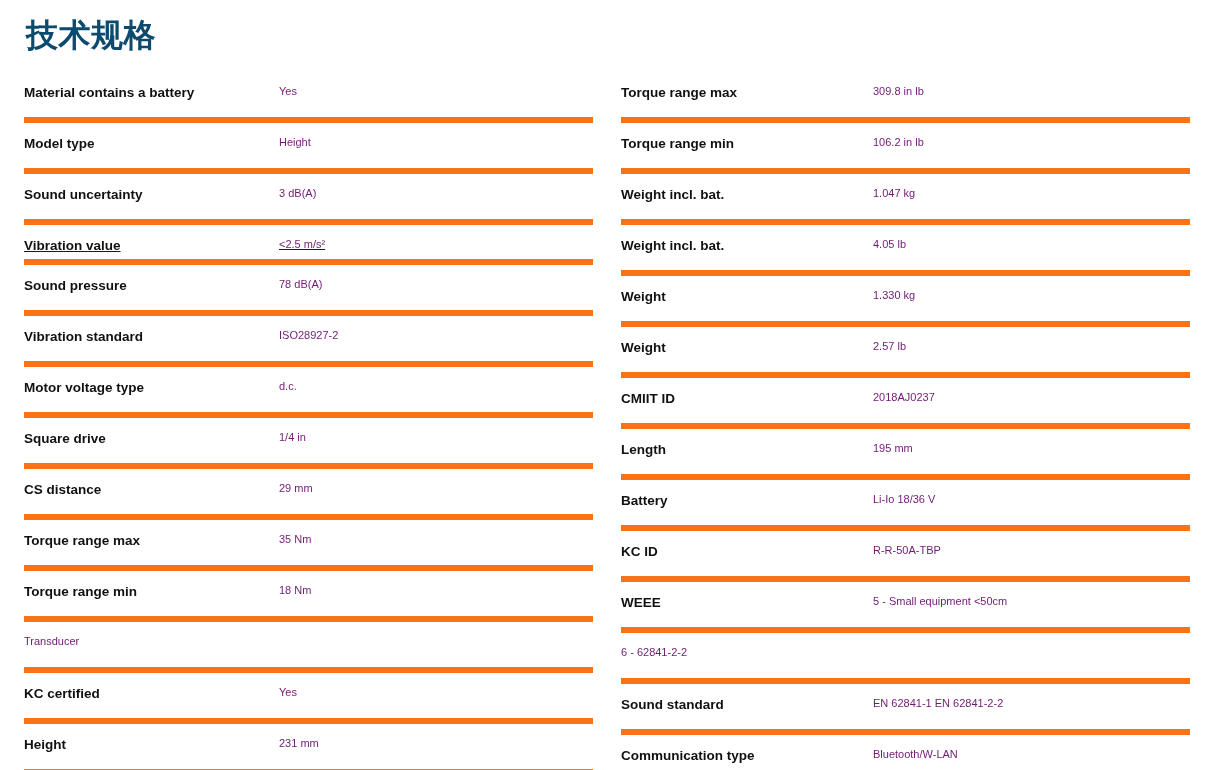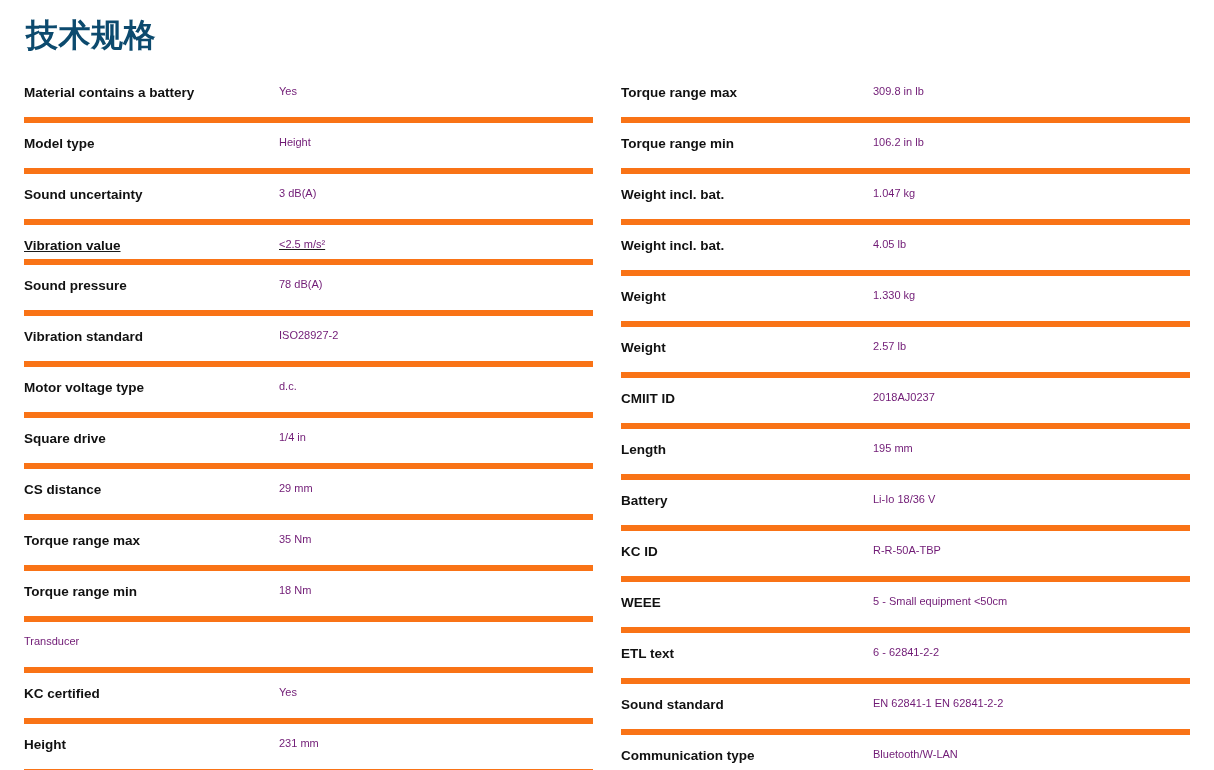--- a/index.html
+++ b/index.html
@@ -176,21 +176,20 @@
         </div>
         <div class="spec-row h-tall">
           <div class="spec-label">KC ID</div>
           <div class="spec-value">R-R-50A-TBP</div>
         </div>
         <div class="spec-row h-tall">
           <div class="spec-label">WEEE</div>
           <div class="spec-value">5 - Small equipment &lt;50cm</div>
         </div>
         <div class="spec-row h-tall">
-          <div class="spec-label">ETL text</div>
           <div class="spec-value">6 - 62841-2-2</div>
         </div>
         <div class="spec-row h-tall">
           <div class="spec-label">Sound standard</div>
           <div class="spec-value">EN 62841-1 EN 62841-2-2</div>
         </div>
         <div class="spec-row h-tall">
           <div class="spec-label">Communication type</div>
           <div class="spec-value">Bluetooth/W-LAN</div>
         </div>

